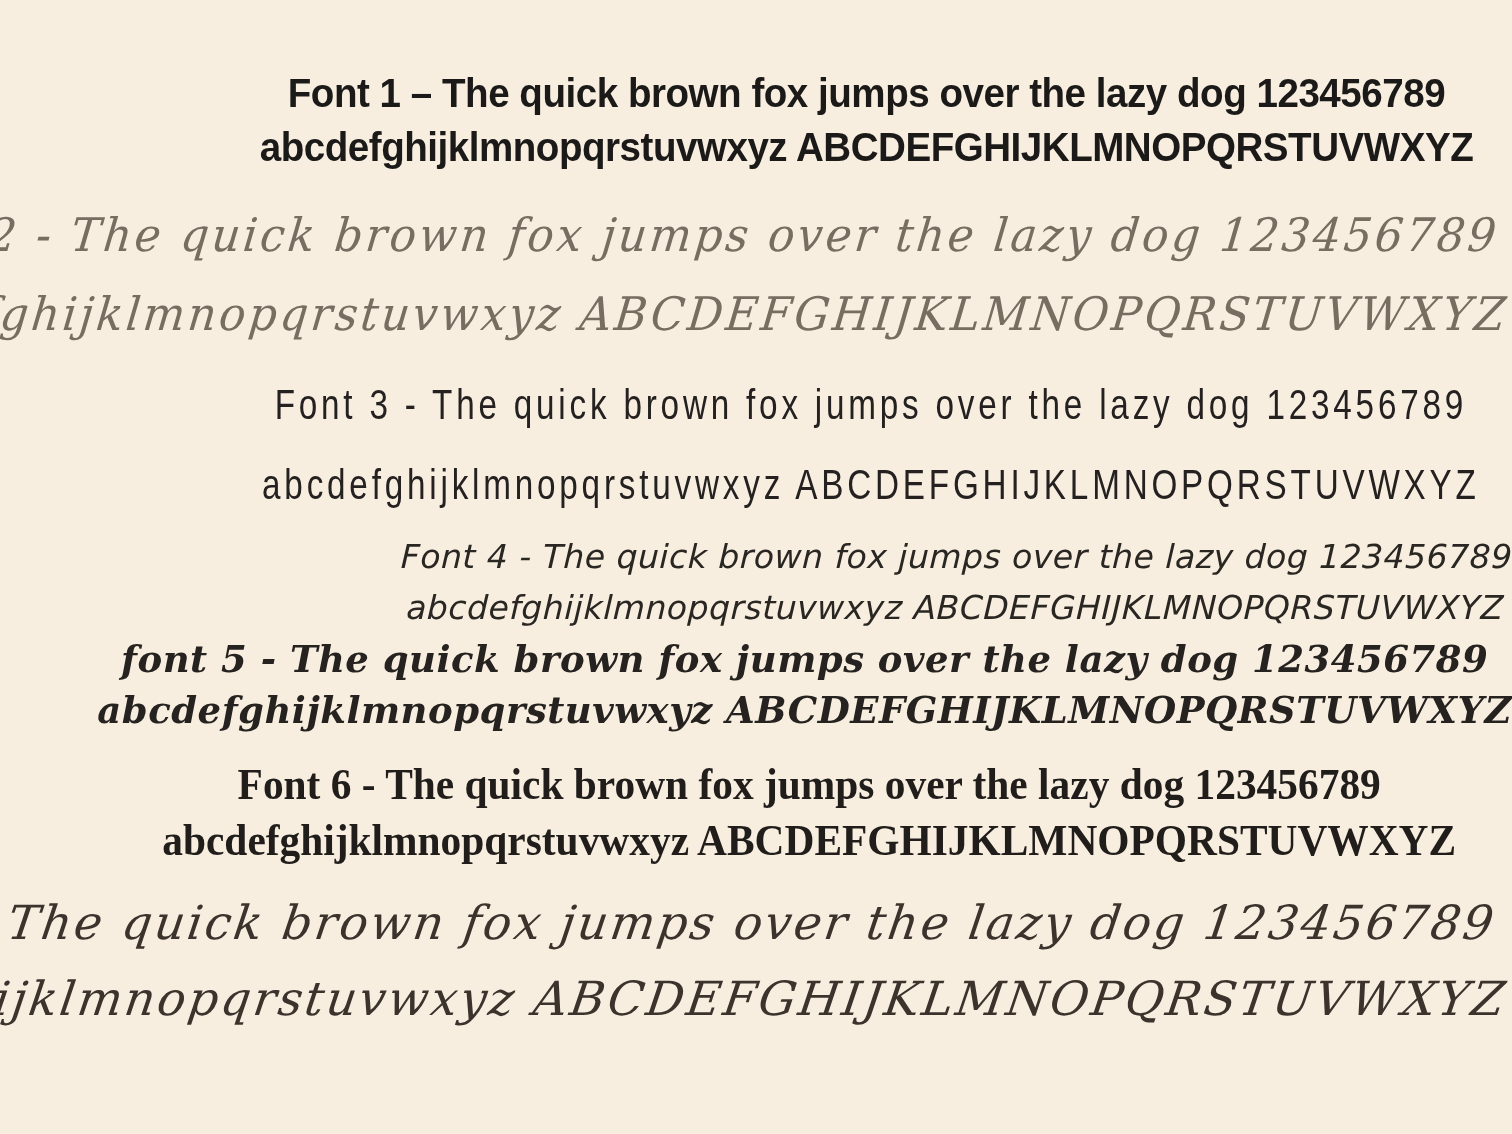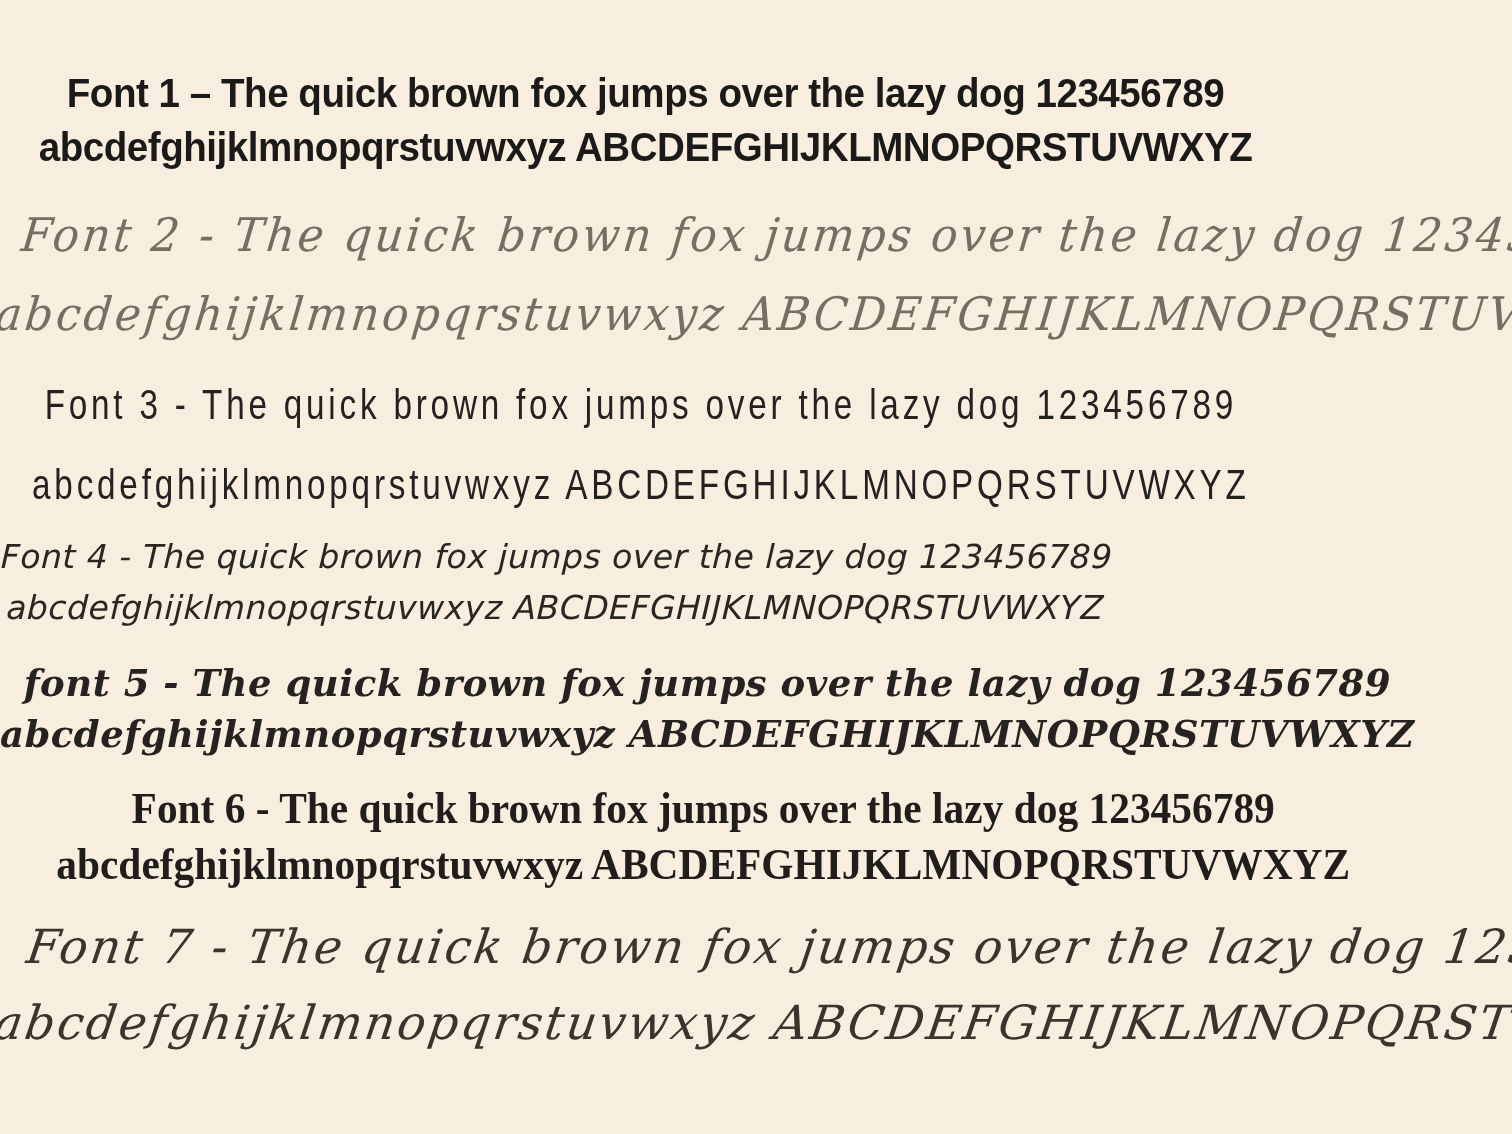--- a/index.html
+++ b/index.html
@@ -12,21 +12,21 @@
     overflow: hidden;
     background: #f7eee0;
   }
   .sheet {
     width: 1512px;
     height: 1134px;
     padding-top: 66px;
     box-sizing: border-box;
     display: flex;
     flex-direction: column;
-    align-items: flex-start;
+    align-items: flex-end;
   }
   .specimen {
     text-align: center;
     white-space: nowrap;
     flex: 0 0 auto;
   }
   .line { display: block; }
 
   
   .specimen-1 {
@@ -68,21 +68,20 @@
     font-style: italic;
     font-weight: 400;
     font-size: 33px;
     line-height: 1.55;
     letter-spacing: 0.5px;
     transform: skewX(-2deg);
   }
 
   
   .specimen-5 {
-    margin-top: 24px;
     font-family: "DejaVu Serif", serif;
     font-style: italic;
     font-weight: 700;
     font-size: 37px;
     line-height: 1.4;
     letter-spacing: 0.5px;
   }
 
   
   .specimen-6 {

